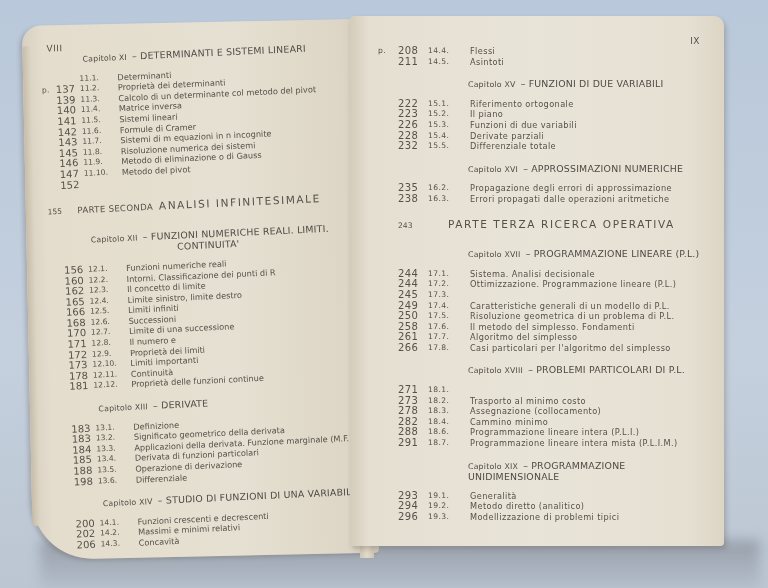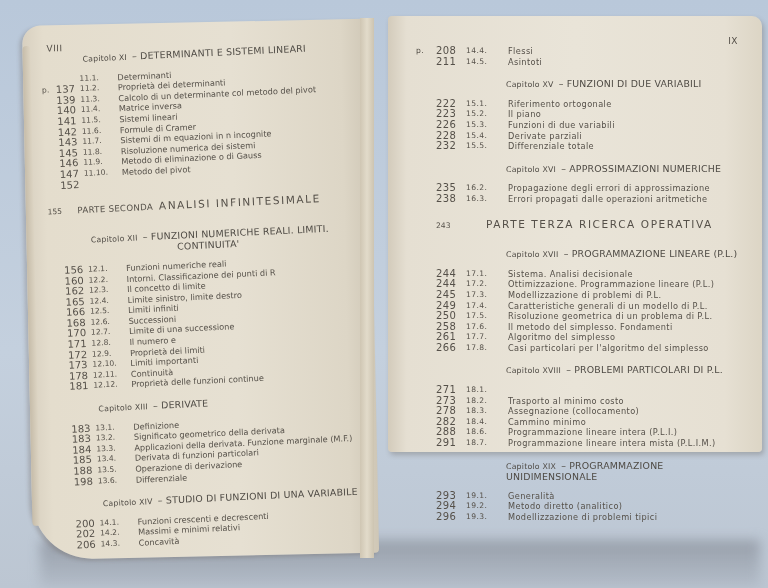--- a/index.html
+++ b/index.html
@@ -21,21 +21,21 @@
     transform: rotate(-1.2deg);
     transform-origin: top left;
     box-shadow: -3px 2px 4px rgba(90,80,70,0.25);
   }
   .page-left::before {
     content: ""; position: absolute; left: 0; top: 20px; width: 8px; height: 480px;
     background: linear-gradient(90deg, #c6bca9, #ddd5c4);
     border-radius: 6px;
   }
   .page-right {
-    left: 388px; top: 16px; width: 374px; height: 436px;
+    left: 350px; top: 16px; width: 374px; height: 530px;
     background: linear-gradient(90deg, #d3cbbb 0%, #e5dfd2 5%, #e9e4d8 50%, #e6e0d3 90%, #dcd5c5 100%);
     border-radius: 4px 10px 4px 4px;
     box-shadow: 2px 3px 5px rgba(90,80,70,0.3);
   }
   .gutter {
     position: absolute; left: 360px; top: 18px; width: 14px; height: 540px;
     background: linear-gradient(90deg, #cfc6b3, #e2dbca, #cdc4b1);
   }
   .folio { position: absolute; font-size: 9px; letter-spacing: 0.5px; }
   .page-left .folio { left: 24px; top: 18px; }
@@ -406,21 +406,20 @@
       <div class="entry">
           <span class="p"></span>
           <span class="pg">244</span>
           <span class="num">17.2.</span>
           <span class="title">Ottimizzazione. Programmazione lineare (P.L.)</span>
         </div>
       <div class="entry">
           <span class="p"></span>
           <span class="pg">245</span>
           <span class="num">17.3.</span>
-          <span class="title">Modellizzazione di problemi di P.L.</span>
         </div>
       <div class="entry">
           <span class="p"></span>
           <span class="pg">249</span>
           <span class="num">17.4.</span>
           <span class="title">Caratteristiche generali di un modello di P.L.</span>
         </div>
       <div class="entry">
           <span class="p"></span>
           <span class="pg">250</span>

